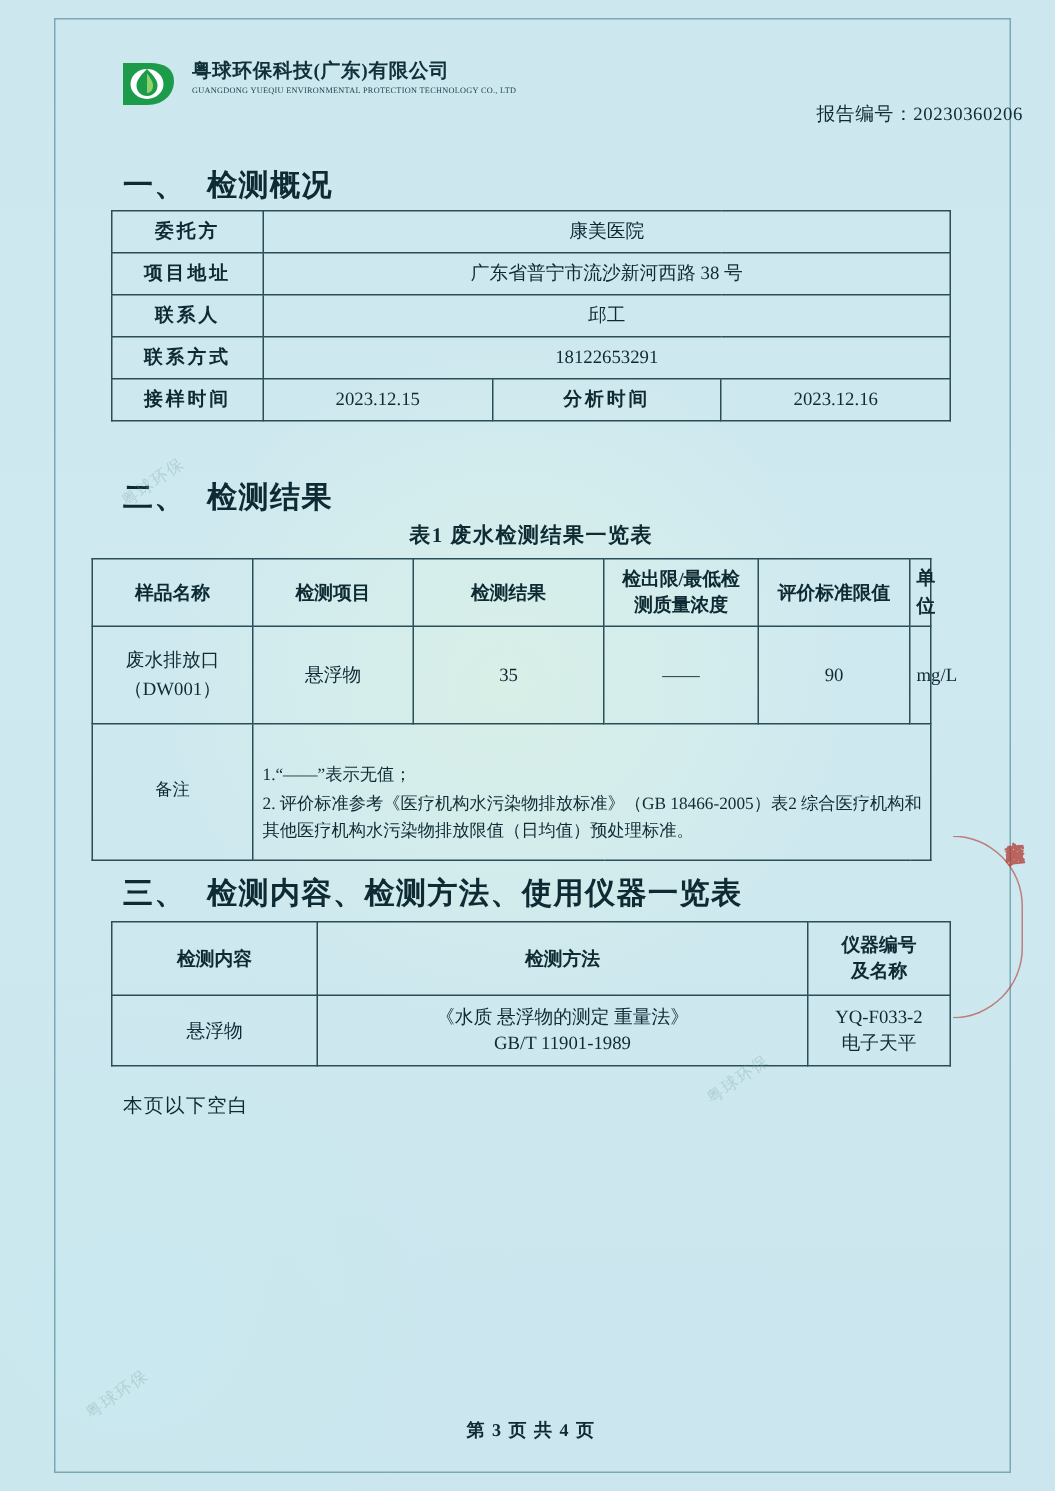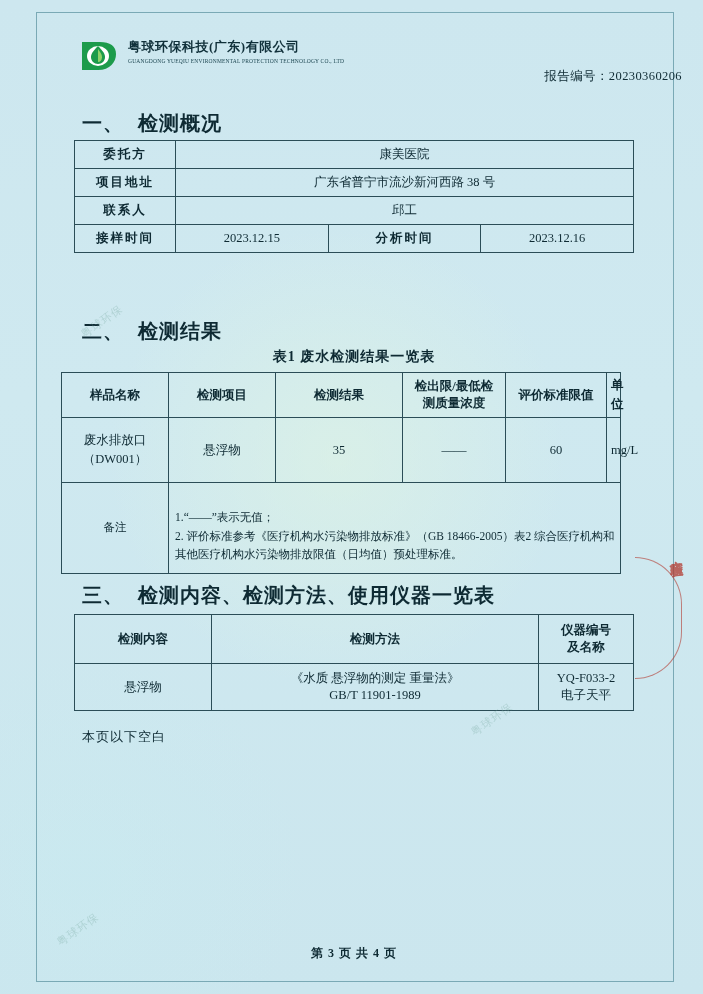--- a/index.html
+++ b/index.html
@@ -236,20 +236,24 @@
     </tr>
     <tr>
       <td class="lbl">项目地址</td>
       <td colspan="3">广东省普宁市流沙新河西路 38 号</td>
     </tr>
     <tr>
       <td class="lbl">联系人</td>
       <td colspan="3">邱工</td>
     </tr>
     <tr>
+      <td class="lbl">联系方式</td>
+      <td colspan="3">18122653291</td>
+    </tr>
+    <tr>
       <td class="lbl">接样时间</td>
       <td style="width:188px;">2023.12.15</td>
       <td class="lbl" style="width:92px;">分析时间</td>
       <td>2023.12.16</td>
     </tr>
   </tbody>
     </table>
 
   <div class="sec-title" style="left:46px; top:306px;">
     <span class="sec-num">二、</span><span>检测结果</span>
@@ -271,21 +275,21 @@
       <td>单位</td>
     </tr>
     <tr class="row">
       <td>
         <div>废水排放口</div>
         <div>（DW001）</div>
       </td>
       <td>悬浮物</td>
       <td>35</td>
       <td>——</td>
-      <td>60</td>
+      <td>90</td>
       <td>mg/L</td>
     </tr>
     <tr class="note">
       <td>备注</td>
       <td colspan="5" class="note-body">
         <div>1.“——”表示无值；</div>
         <div>2. 评价标准参考《医疗机构水污染物排放标准》（GB 18466-2005）表2 综合医疗机构和</div>
         <div>其他医疗机构水污染物排放限值（日均值）预处理标准。</div>
       </td>
     </tr>

